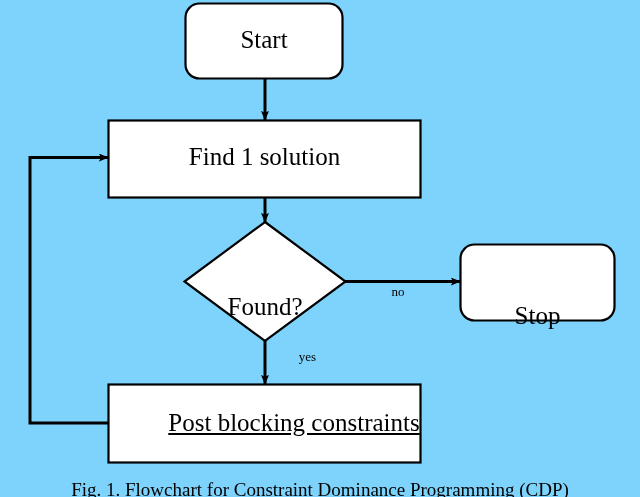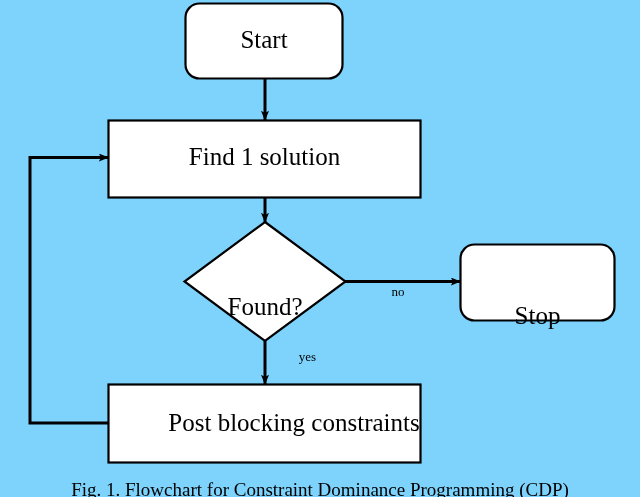--- a/index.html
+++ b/index.html
@@ -42,21 +42,21 @@
   }
   .edge-label {
     font-size: 13px;
   }
 
   
   #label-start      { left: 185px; top: 27px;  width: 158px; }
   #label-find       { left: 108px; top: 144px; width: 313px; }
   #label-found      { left: 186px; top: 268px; width: 158px; margin-top: 26px; }
   #label-stop       { left: 460px; top: 269px; width: 155px; margin-top: 34px; }
-  #label-post       { left: 108px; top: 410px; width: 372px; }
+  #label-post       { left: 108px; top: 410px; width: 372px; text-decoration: underline; }
 
   
   #label-no         { left: 374px; top: 285px; width: 48px; }
   #label-yes        { left: 272px; top: 350px; width: 44px; text-align: right; }
 
   
   #caption {
     position: absolute;
     left: 0;
     top: 480px;

